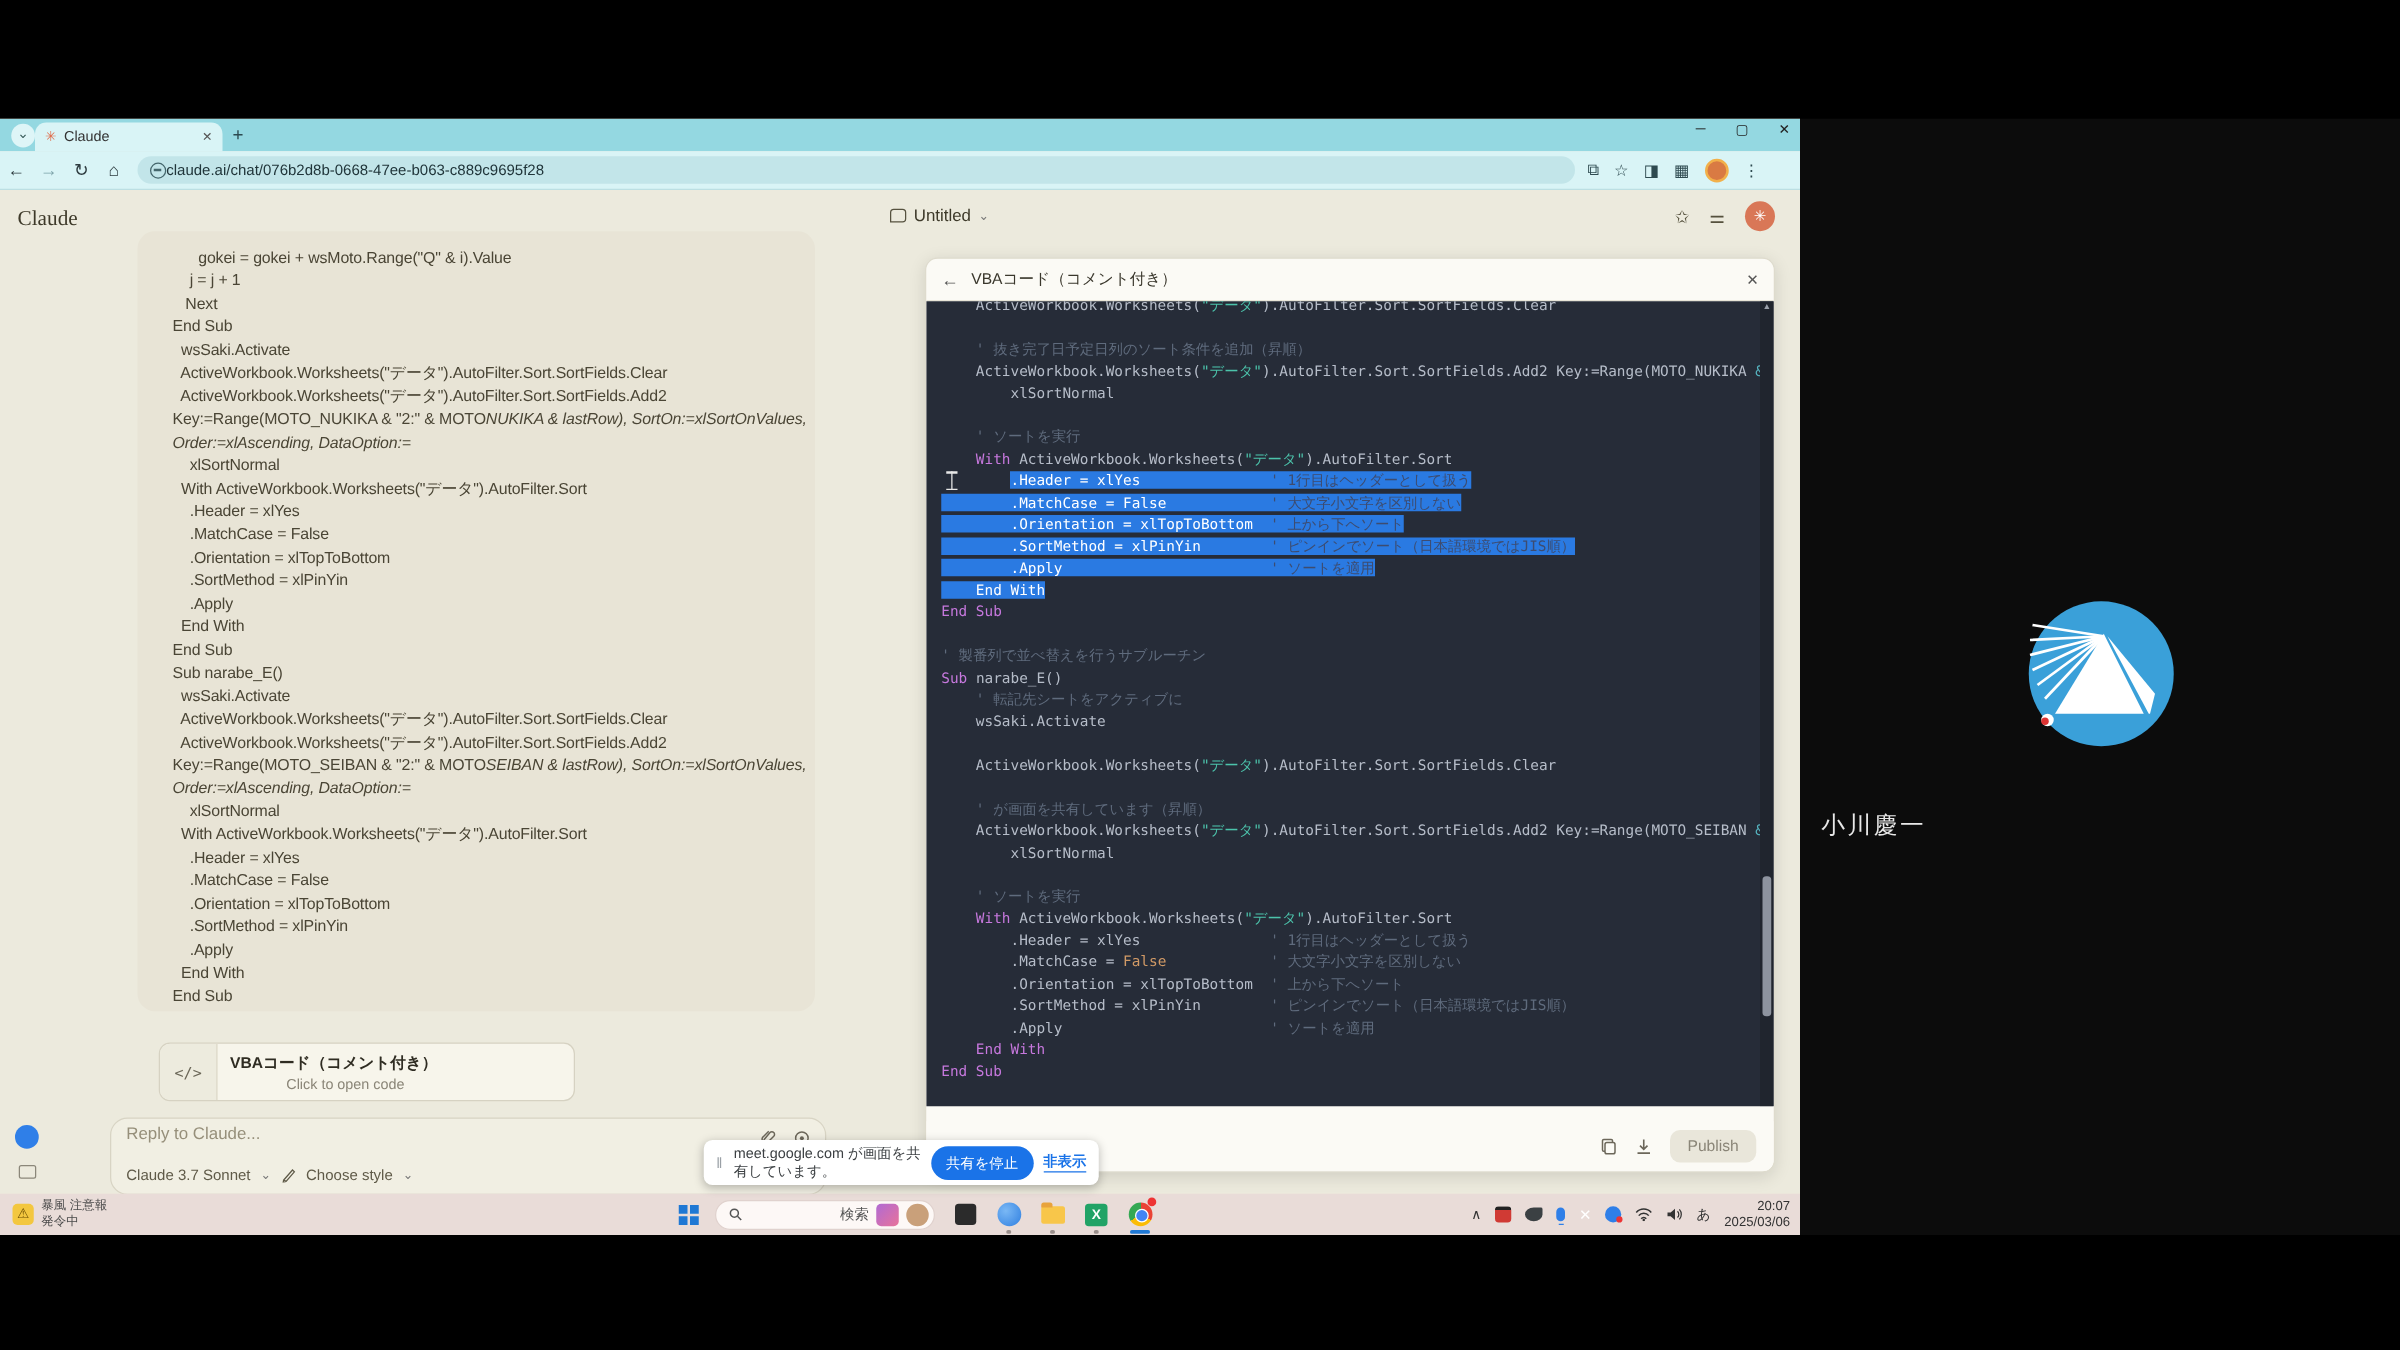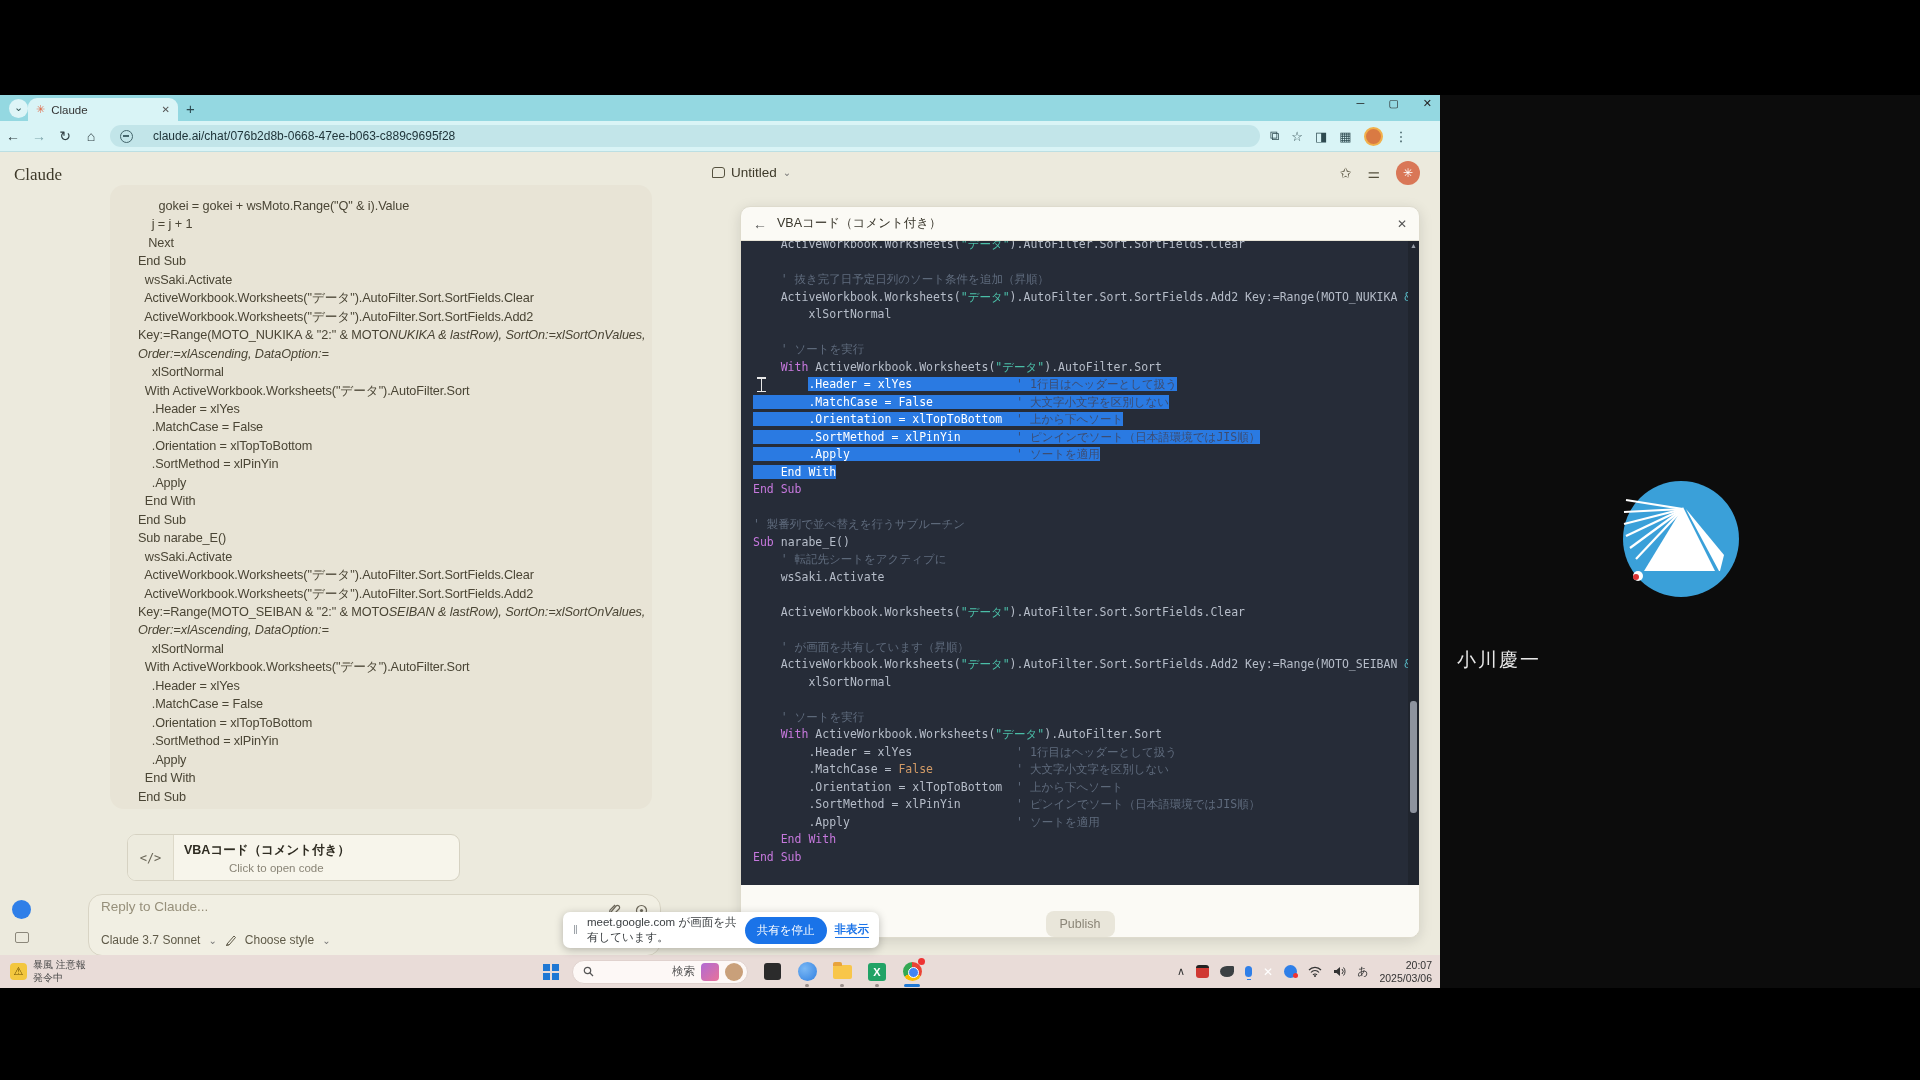--- a/index.html
+++ b/index.html
@@ -18,21 +18,21 @@
   .tablabel{font-size:11.5px;color:#333;flex:1;}
   .tabclose{font-size:10px;color:#555;}
   .newtab{position:absolute;left:186px;top:5px;font-size:15px;color:#2c4a50;}
   .winctl{position:absolute;right:8px;top:2px;display:flex;gap:24px;font-size:11px;color:#222;}
   
   .toolbar{position:absolute;left:0;top:26px;width:100%;height:31px;background:#d9f4f6;display:flex;align-items:center;
            border-bottom:1px solid #bcdfe3;}
   .navic{width:26px;text-align:center;font-size:14px;color:#2e3c40;}
   .navic.dim{color:#7fa5ab;}
   .addressbar{margin-left:6px;width:1150px;height:22px;background:#c2e5e9;border-radius:12px;display:flex;
-              align-items:center;padding:0 10px;gap:20px;}
+              align-items:center;padding:0 10px;gap:0;}
   .tuneic{width:13px;height:13px;border-radius:50%;border:1.5px solid #44666c;position:relative;}
   .tuneic::after{content:"";position:absolute;left:2px;top:4.5px;width:6px;height:2px;background:#44666c;}
   .urltext{font-size:12px;color:#20353a;}
   .tbicons{display:flex;align-items:center;gap:12px;margin-left:10px;}
   .tbic{font-size:13px;color:#2e4a50;}
   .avatar-sm{width:19px;height:19px;border-radius:50%;background:#d97a43;border:2px solid #f2b04a;}
   
   .page{position:absolute;left:0;top:58px;width:100%;height:802px;background:#eceadd;}
   .wordmark{position:absolute;left:14px;top:12px;font-family:"Liberation Serif",serif;font-size:17px;color:#3d3929;}
   .chat-header{position:absolute;left:712px;top:12px;display:flex;align-items:center;gap:6px;color:#3d3929;font-size:13.5px;}
@@ -78,21 +78,21 @@
   .hl .n,.hl .k,.hl .f,.hl .s,.hl .o{color:#fff;}
   .hl .c{color:#3d4c70;}
   .caret{position:absolute;left:16px;top:136px;width:9px;height:15px;}
   .caret::before,.caret::after{content:"";position:absolute;left:0;width:9px;height:1.5px;background:#e8e8e8;}
   .caret::before{top:0;} .caret::after{bottom:0;}
   .caret span{position:absolute;left:3.7px;top:0;width:1.6px;height:15px;background:#e8e8e8;display:block;}
   .vscroll{position:absolute;right:0;top:0;width:11px;height:644px;background:#20252e;}
   .vthumb{position:absolute;right:2px;top:460px;width:7px;height:112px;background:#8d939e;border-radius:3px;}
   .varrow{position:absolute;right:2px;font-size:7px;color:#9aa0aa;}
   .ap-ftr{position:absolute;left:0;bottom:0;width:100%;height:40px;background:#fbfaf5;display:flex;align-items:center;
-          justify-content:flex-end;gap:14px;padding:0 14px;flex-direction:column;}
+          justify-content:flex-end;gap:14px;padding:0 14px;}
   .publish{background:#e9e6da;border-radius:8px;padding:6px 14px;font-size:12.5px;color:#8a8577;}
   
   .meetbar{position:absolute;left:563px;top:817px;width:316px;height:36px;background:#fff;border-radius:7px;
            box-shadow:0 2px 8px rgba(0,0,0,.25);display:flex;align-items:center;padding:0 10px;gap:8px;z-index:50;}
   .pauseic{color:#9aa0a6;font-size:12px;letter-spacing:1px;}
   .meettext{font-size:11.5px;color:#3c4043;}
   .stopbtn{background:#1a73e8;color:#fff;font-size:11.5px;border-radius:999px;padding:6px 12px;white-space:nowrap;}
   .hidelink{color:#1a73e8;font-size:11.5px;font-weight:bold;border-bottom:1.5px solid #1a73e8;white-space:nowrap;}
   
   .taskbar{position:absolute;left:0;bottom:0;width:1440px;height:33px;background:#e9dcd8;z-index:40;display:block;}

